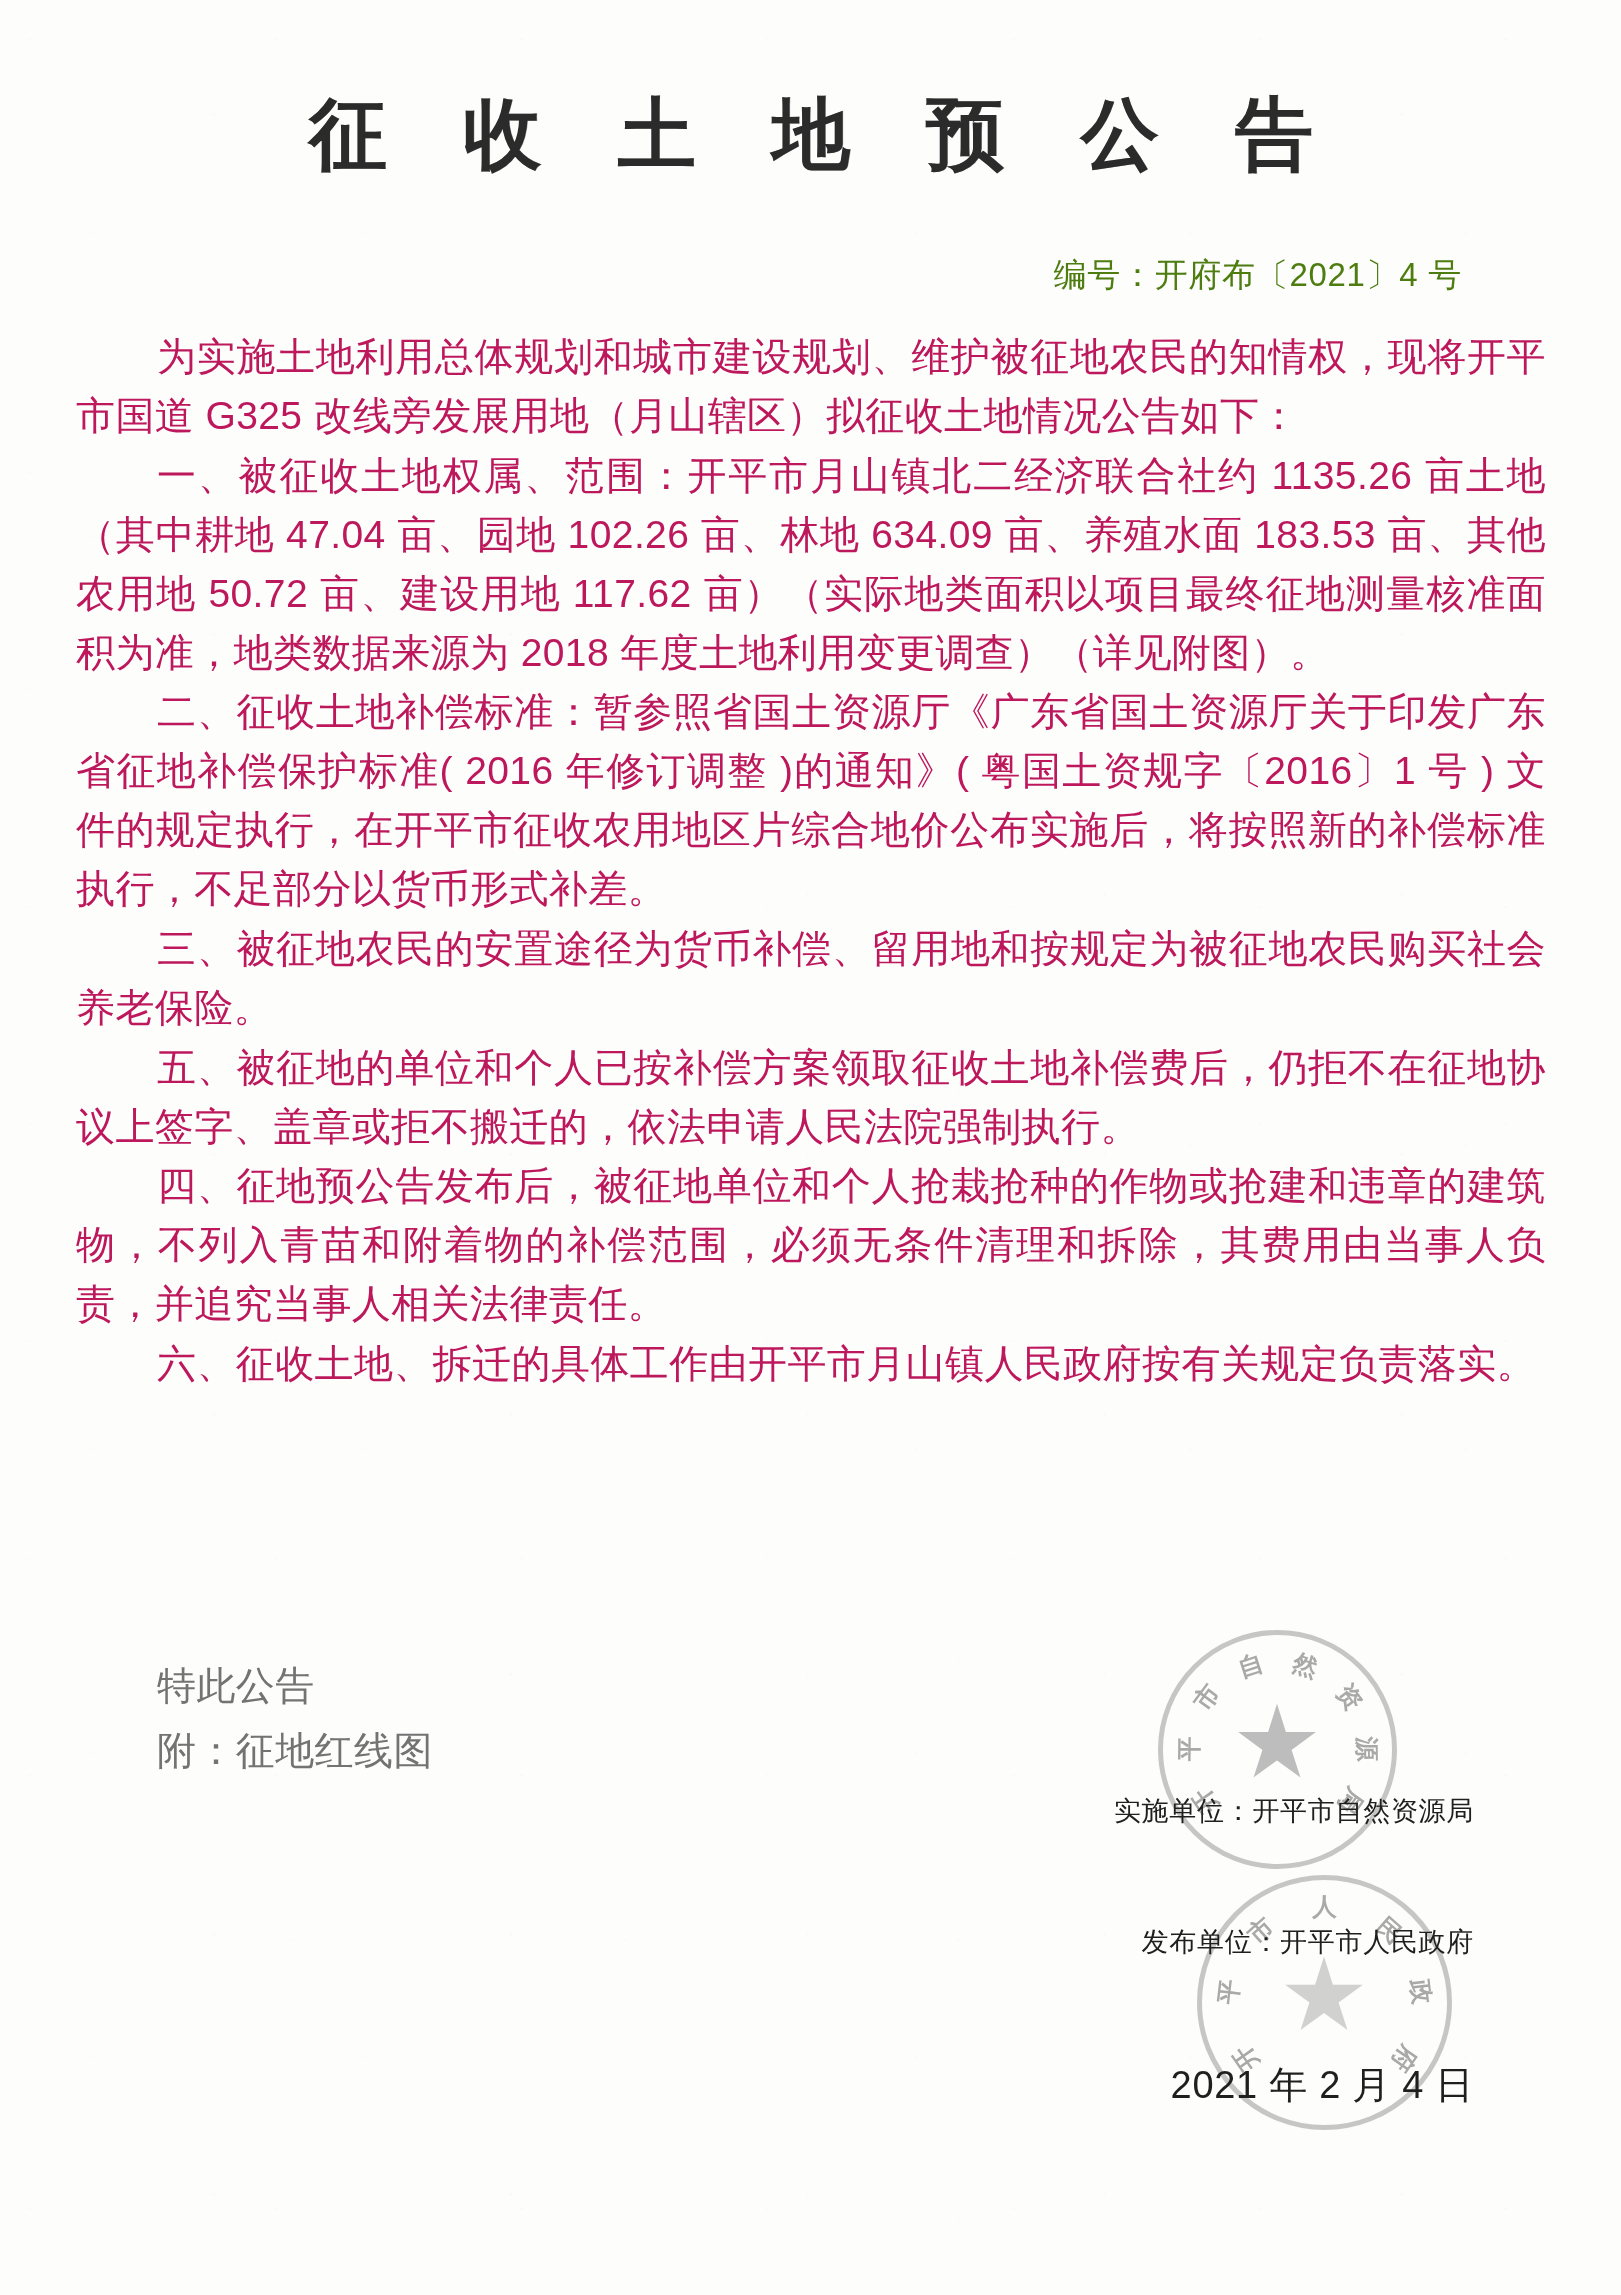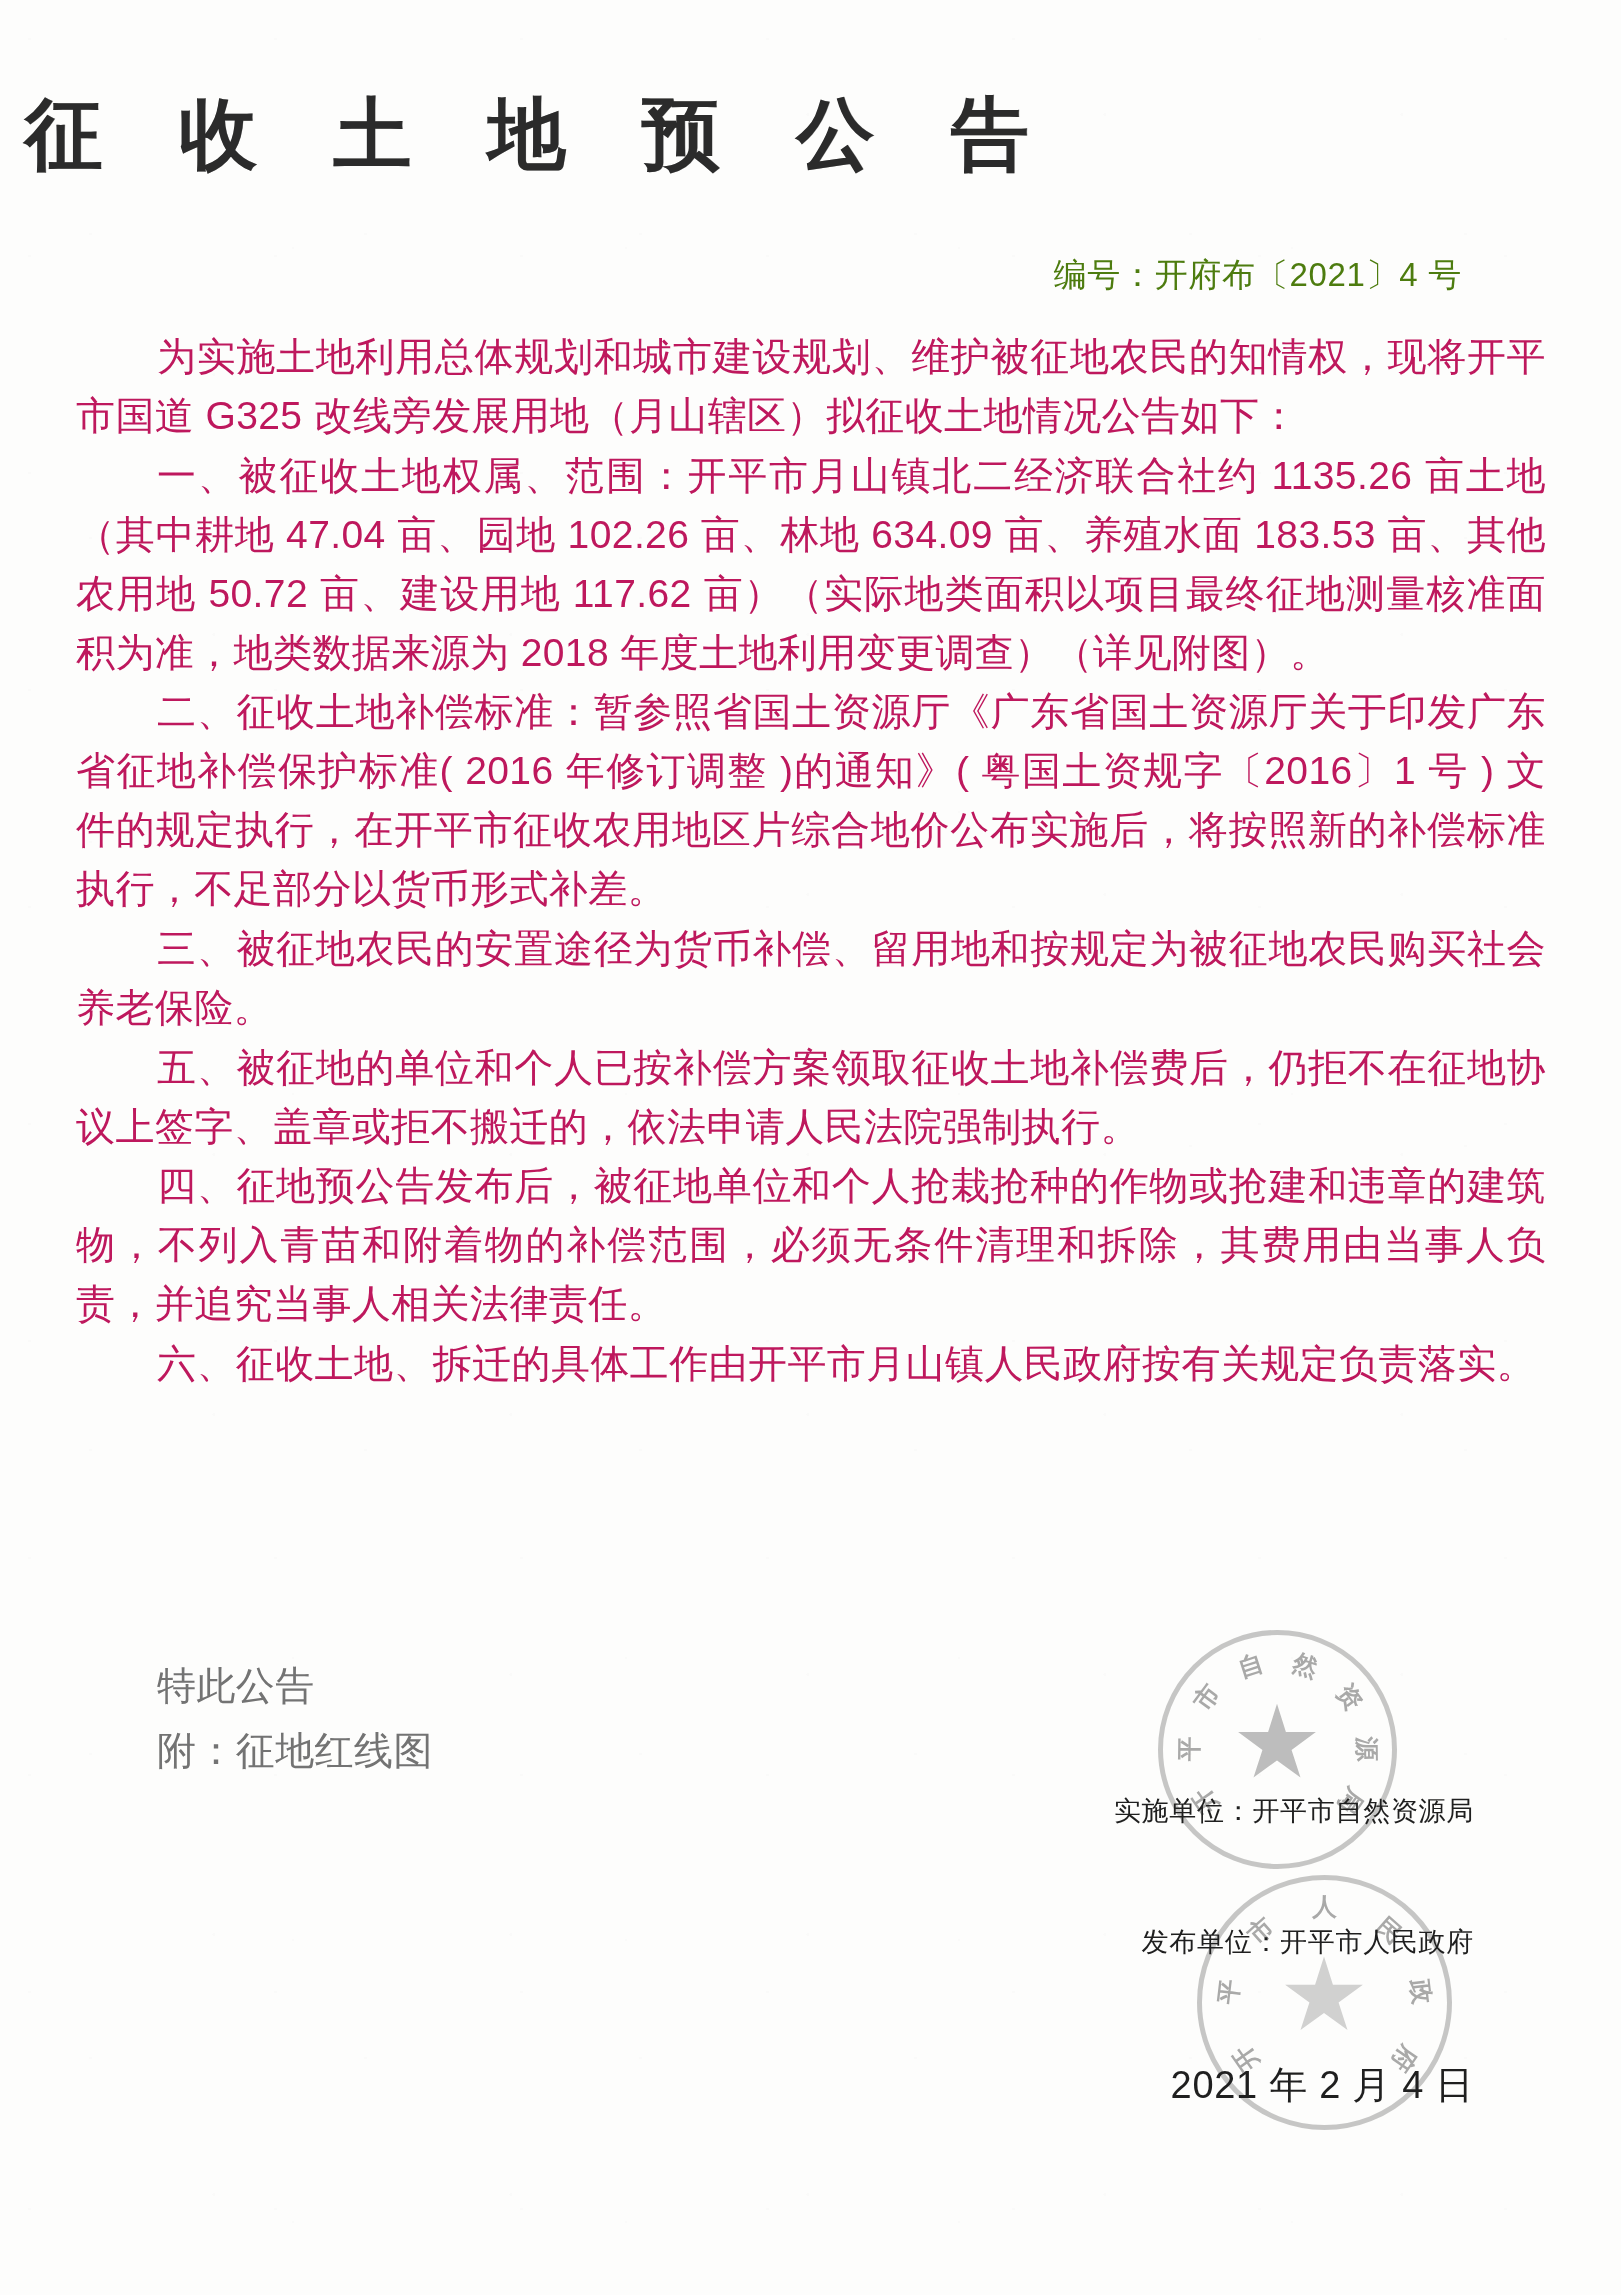--- a/index.html
+++ b/index.html
@@ -35,21 +35,21 @@
     top: 0;
     width: 1622px;
     height: 2295px;
   }
 
   .doc-title {
     position: absolute;
     left: 0;
     top: 88px;
     width: 1622px;
-    text-align: left;
+    text-align: center;
     font-size: 78px;
     font-weight: 700;
     letter-spacing: 24.6px;
     text-indent: 24.6px;
     color: #2b2b2b;
     font-family: "DejaVu Sans", "Liberation Sans", sans-serif;
     line-height: 1.2;
     text-shadow: 0.4px 0.4px 0 rgba(60,60,60,0.45);
   }
 

